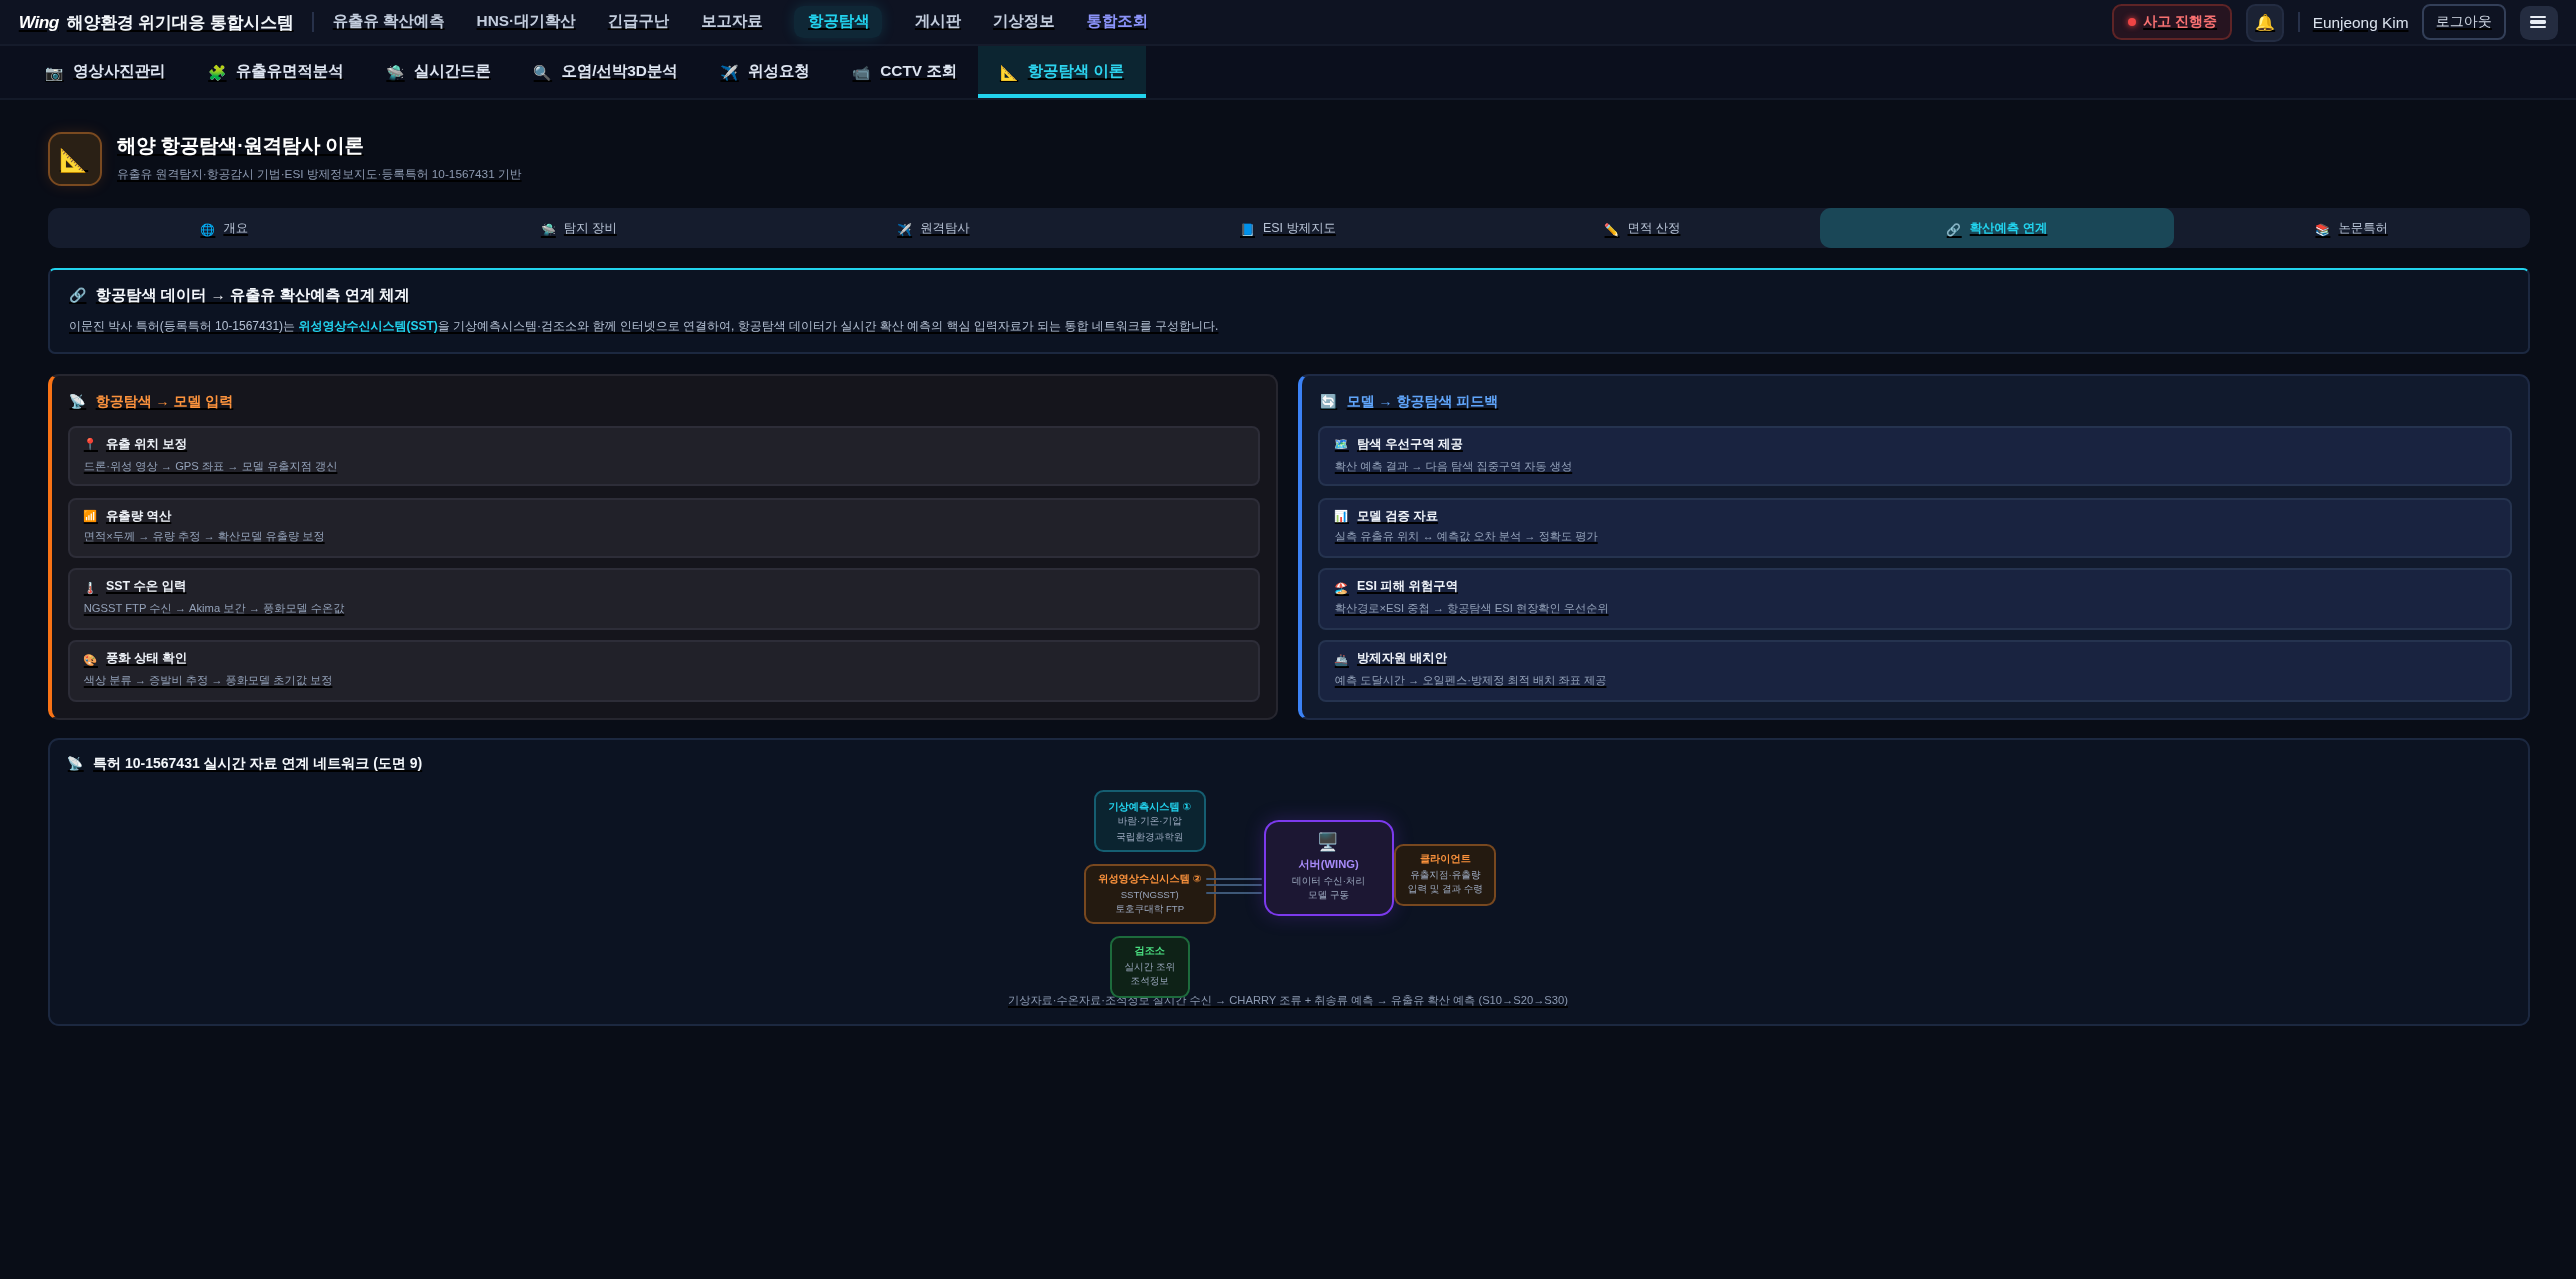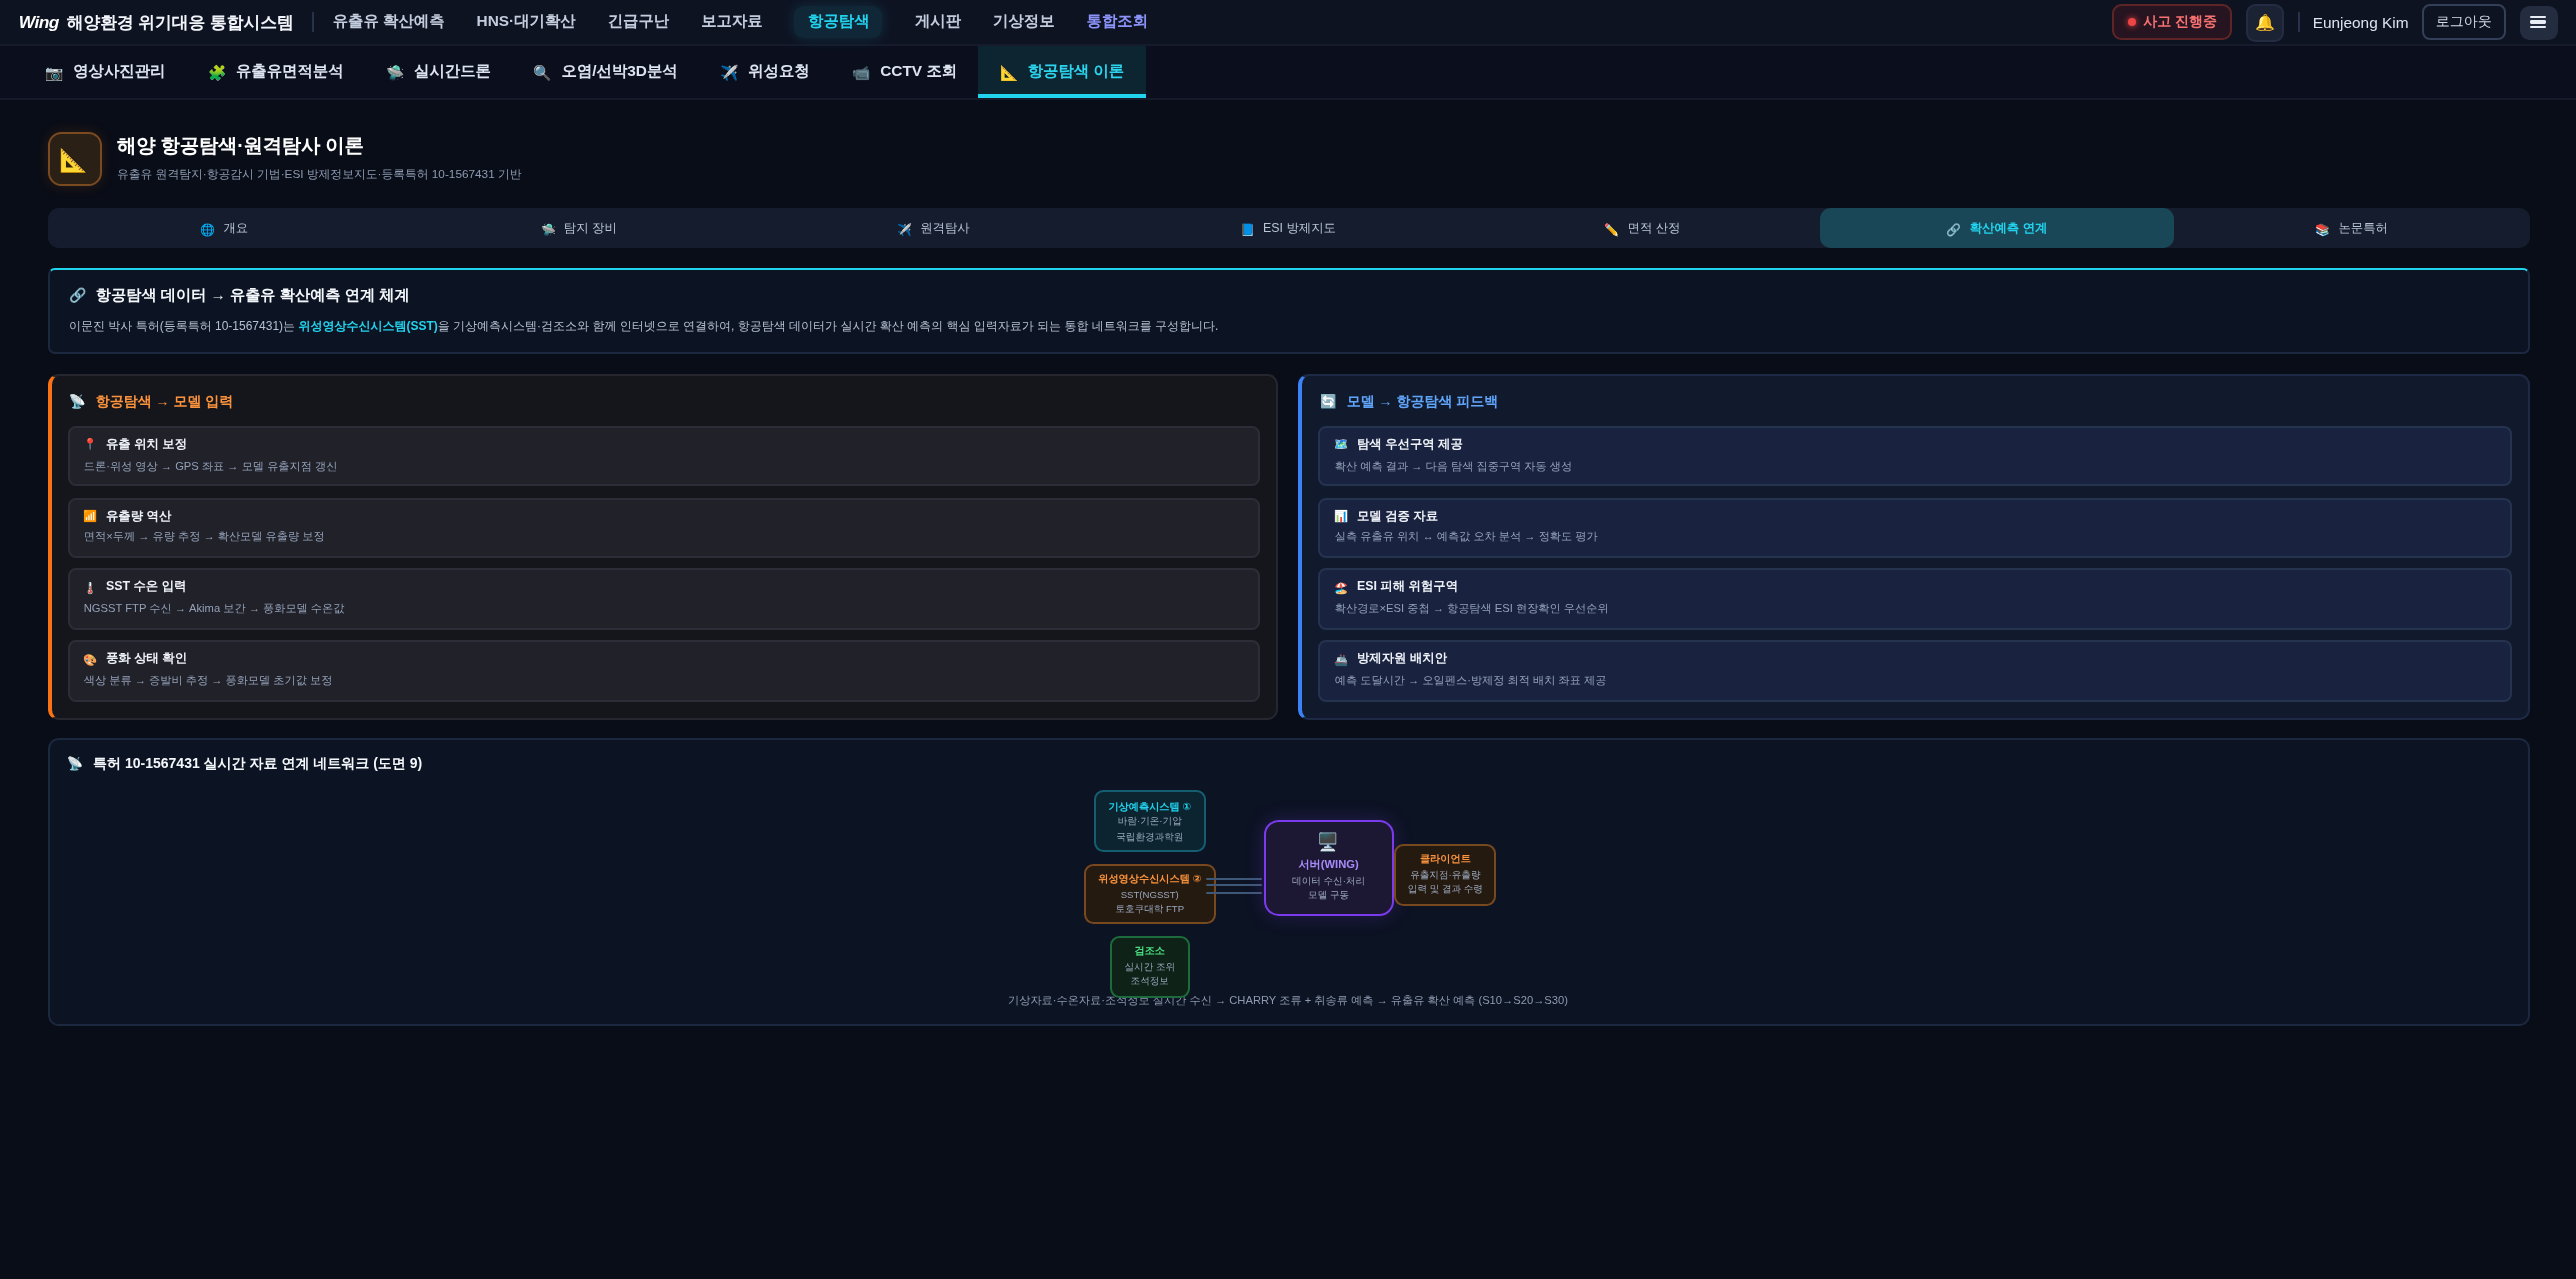--- a/index.html
+++ b/index.html
@@ -1,16 +1,16 @@
 <!DOCTYPE html>
 <html lang="ko" style="font-size:10.7px"><head>
 <meta charset="utf-8">
 <style>
   html,body{margin:0;padding:0;background:#070a12;}
-  .viewport{width:2576px;height:1279px;overflow:hidden;position:relative;}
+  .viewport{width:2576px;height:1279px;overflow:hidden;position:relative;text-decoration:underline;}
   .stage{
     width:1288px;height:640px;
     transform:scale(2);transform-origin:0 0;
     background:#090d17;
     font-family:"Liberation Sans","DejaVu Sans",sans-serif;
     color:#e2e8f0;
     -webkit-font-smoothing:antialiased;
   }
   
   .topnav{height:22px;background:#0e1322;border-bottom:0.7px solid #151b2b;

